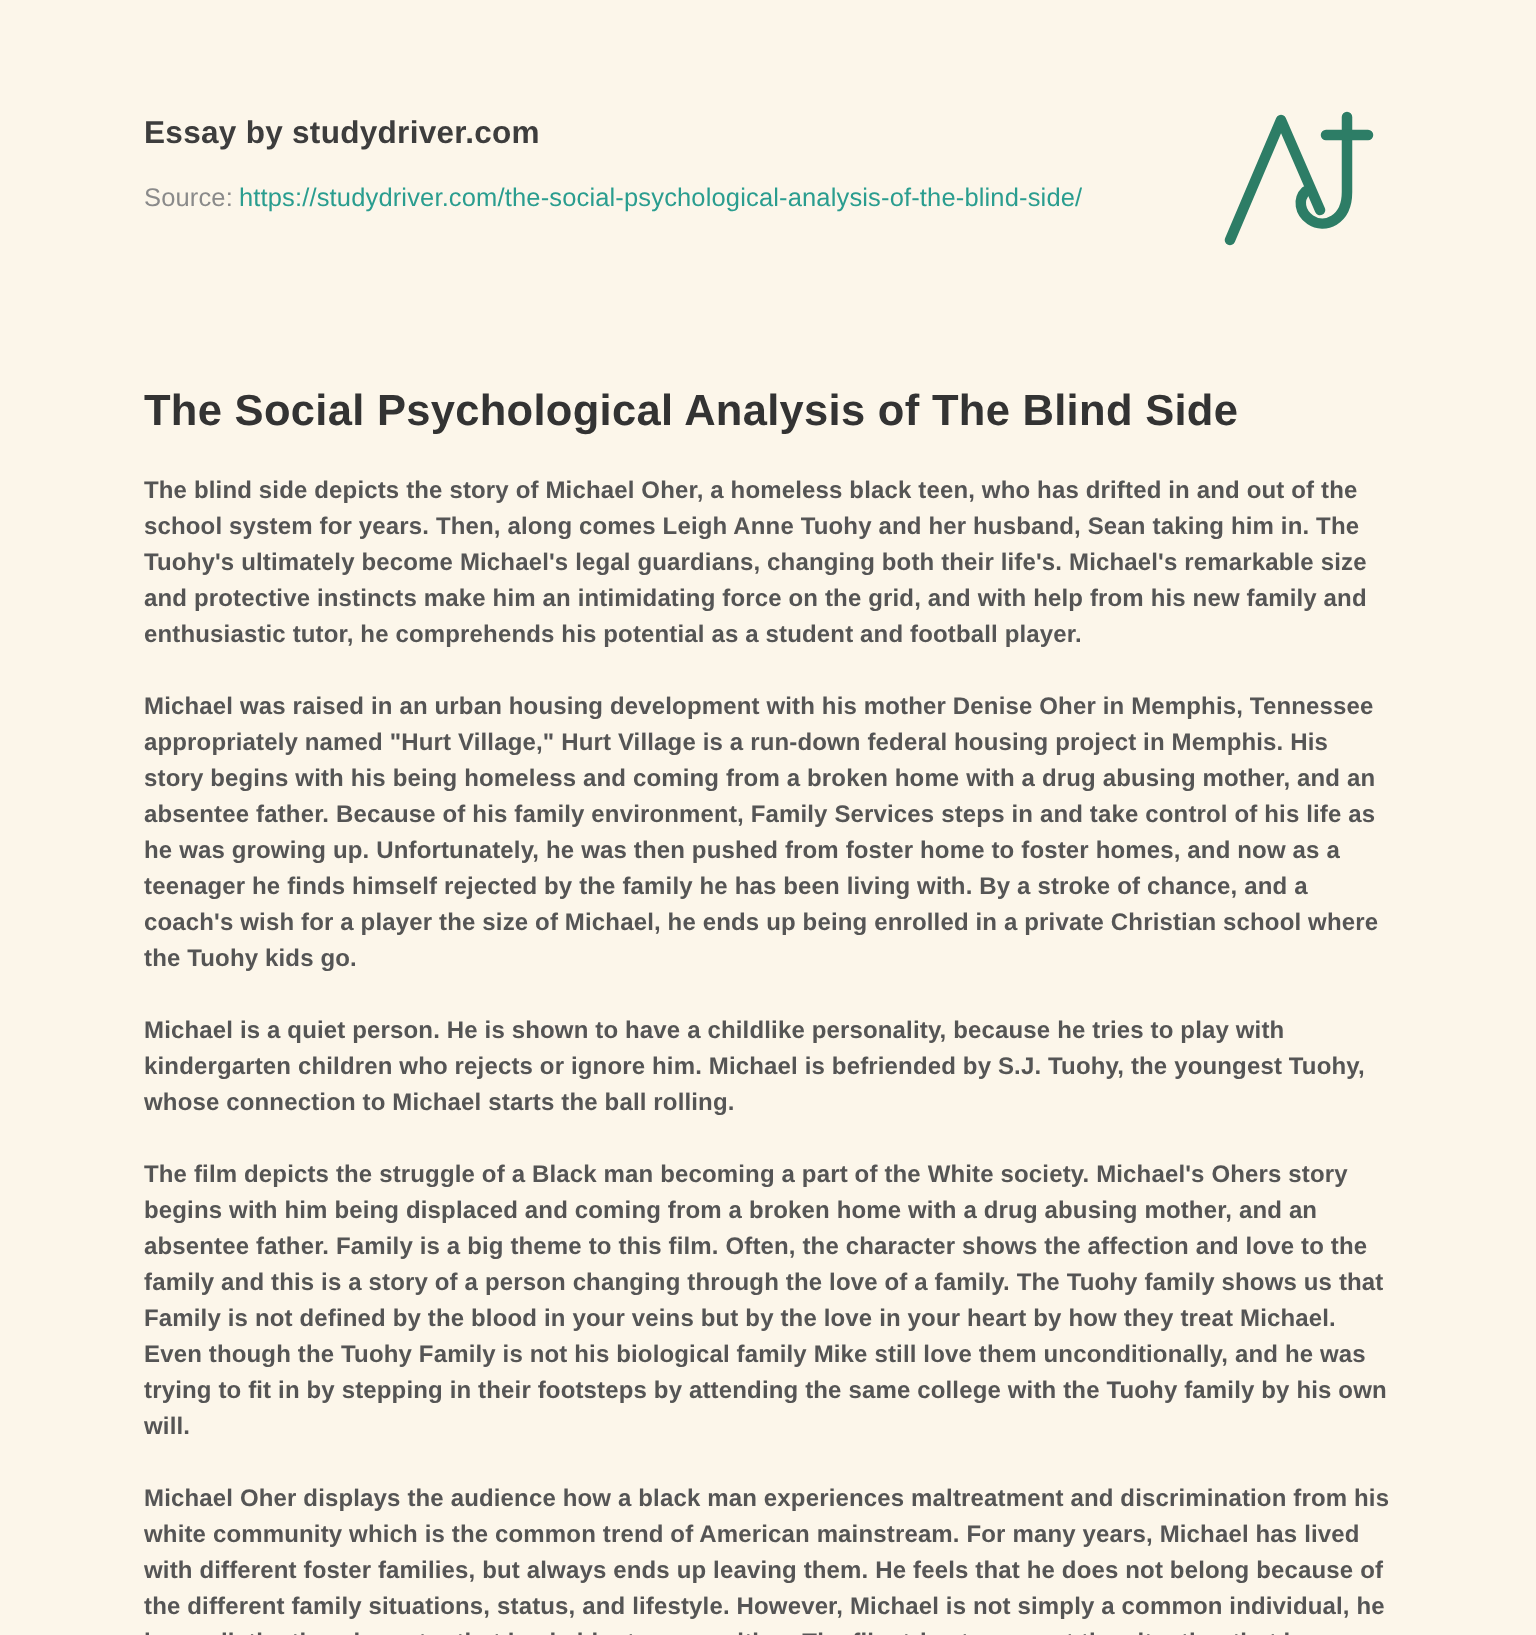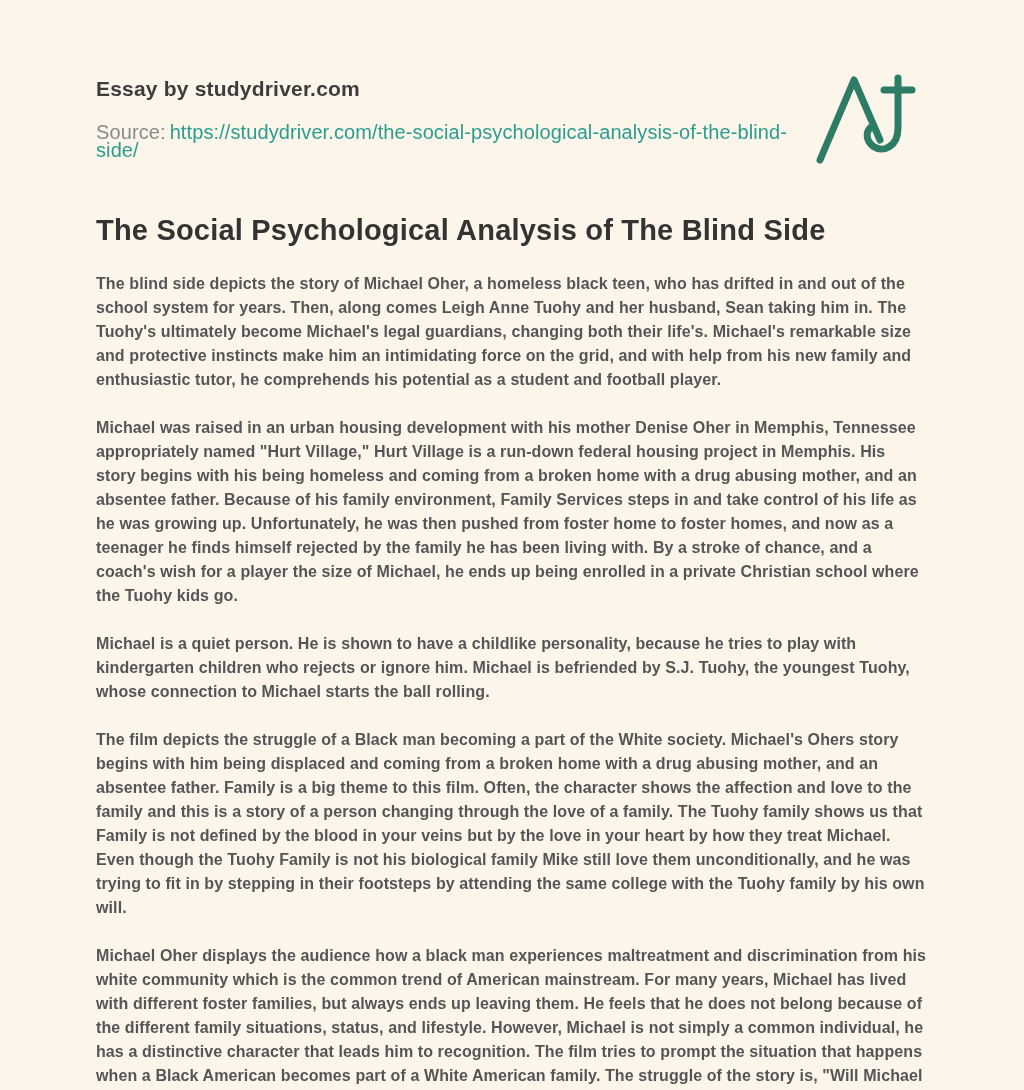--- a/index.html
+++ b/index.html
@@ -27,40 +27,40 @@
   }
   .byline {
     font-size: 21px;
     font-weight: 700;
     color: var(--color-byline-text, #3d3d3d);
     letter-spacing: 0.2px;
     line-height: 25px;
   }
   .source-line {
     margin-top: 22px;
-    font-size: 20px;
+    font-size: 17px;
     line-height: 18px;
     letter-spacing: 0.1px;
   }
   .source-label {
     color: var(--color-source-label, #8a8a8a);
     margin-right: 4px;
   }
   .source-url {
     color: var(--color-link, #2a9d8f);
     text-decoration: none;
   }
   .logo {
     color: var(--color-logo, #2d7d66);
     margin-top: -4px;
     margin-right: 2px;
   }
   .logo svg { display: block; }
   .essay-title {
-    margin-top: 46px;
+    margin-top: 90px;
     font-size: 29px;
     line-height: 36px;
     font-weight: 700;
     color: var(--color-title-text, #333333);
     letter-spacing: 0.2px;
   }
   .para {
     margin-top: 24px;
     font-size: 16px;
     line-height: 24px;

